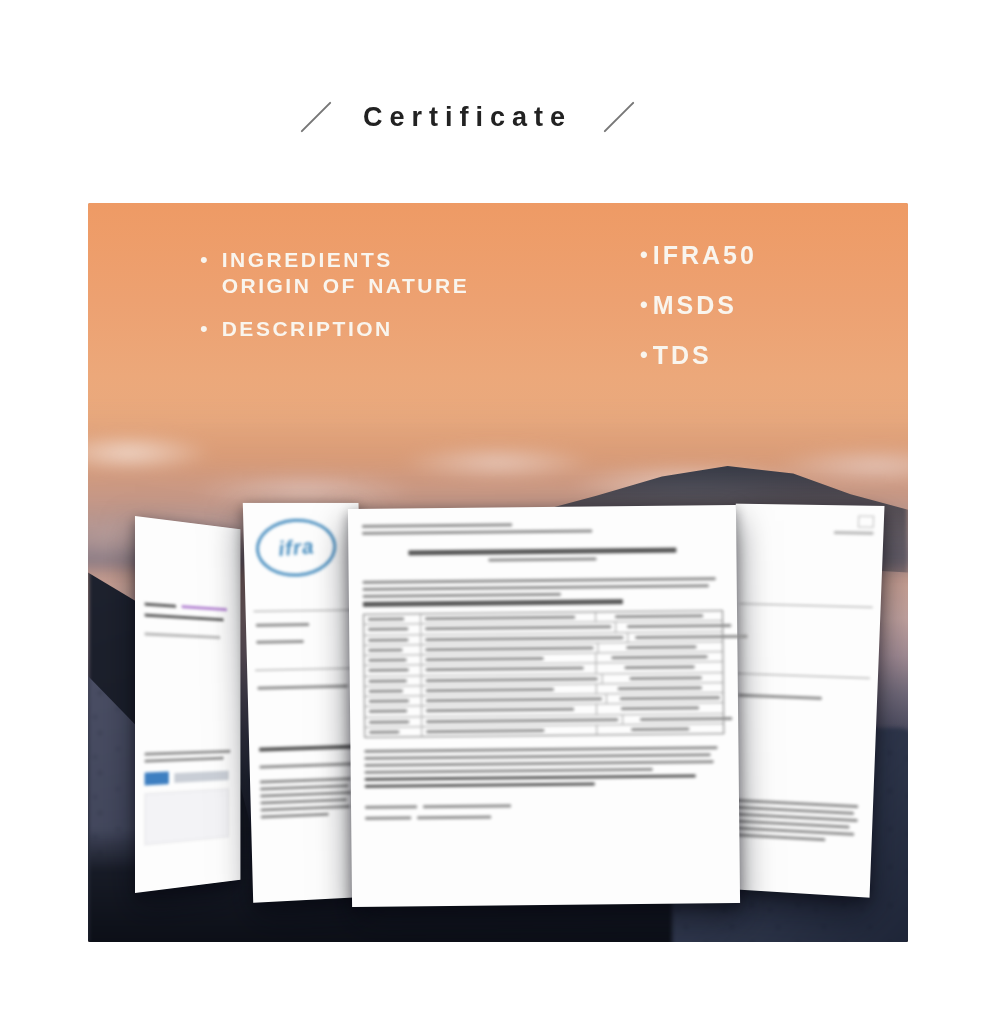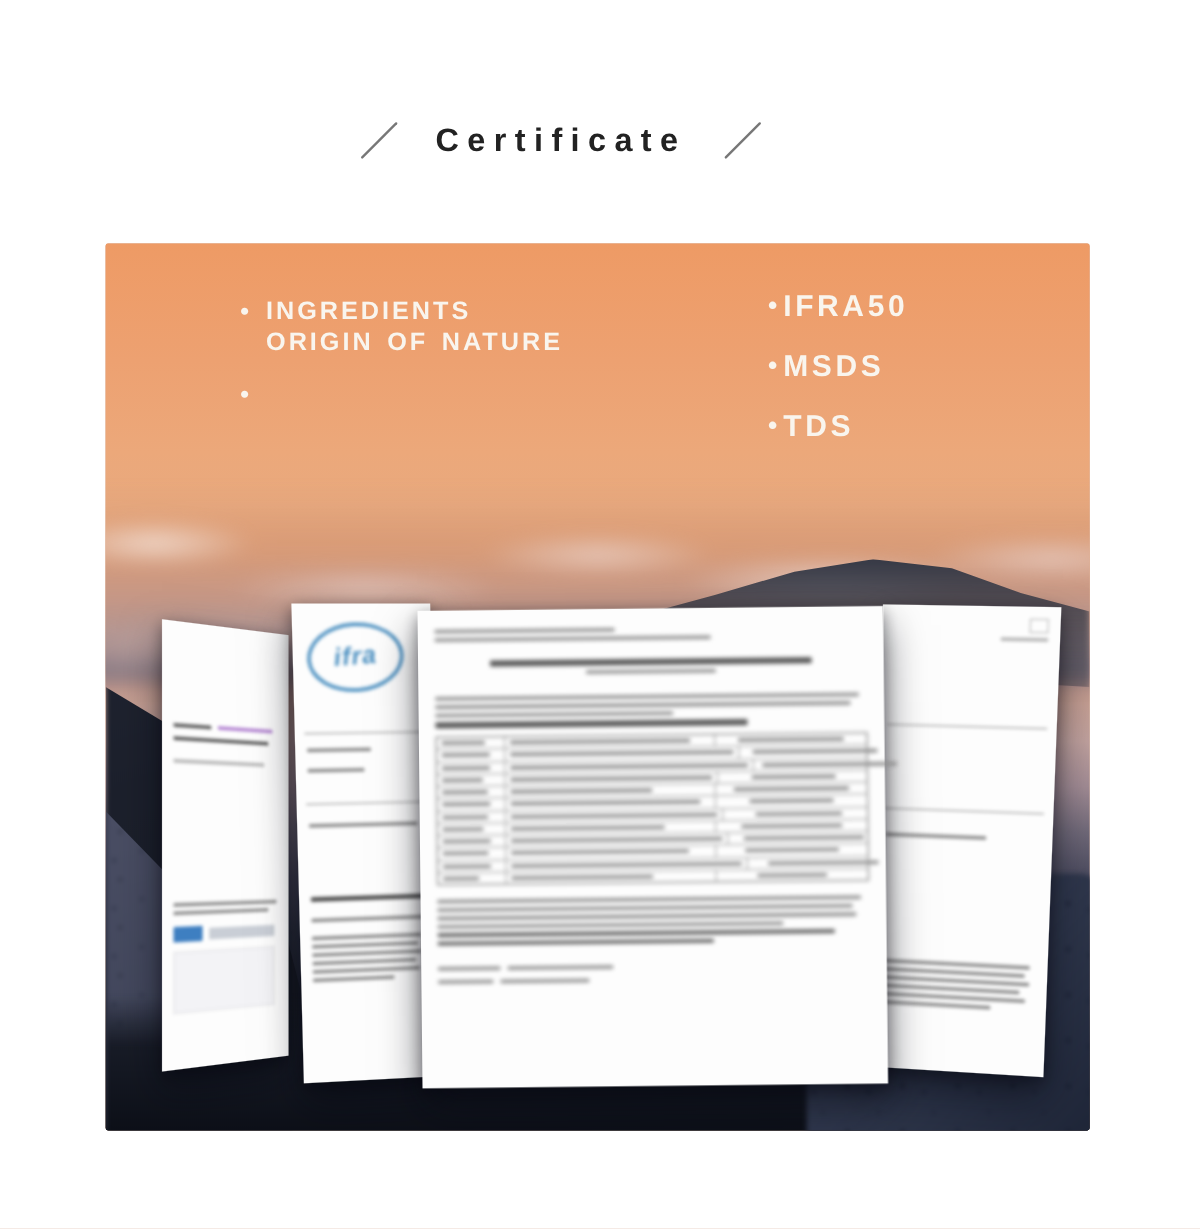--- a/index.html
+++ b/index.html
@@ -147,20 +147,21 @@
     <div class="feat">
       <span class="dot">•</span>
       <span class="feat-lines">
         <span>INGREDIENTS</span>
         <span>ORIGIN OF NATURE</span>
       </span>
     </div>
     <div class="feat">
       <span class="dot">•</span>
       <span class="feat-lines">
+        <span>DESCRIPTION</span>
       </span>
     </div>
   </div>
 
   <ul class="right-list">
     <li>
       <span class="dot">•</span>
       <span>IFRA50</span>
     </li>
     <li>

